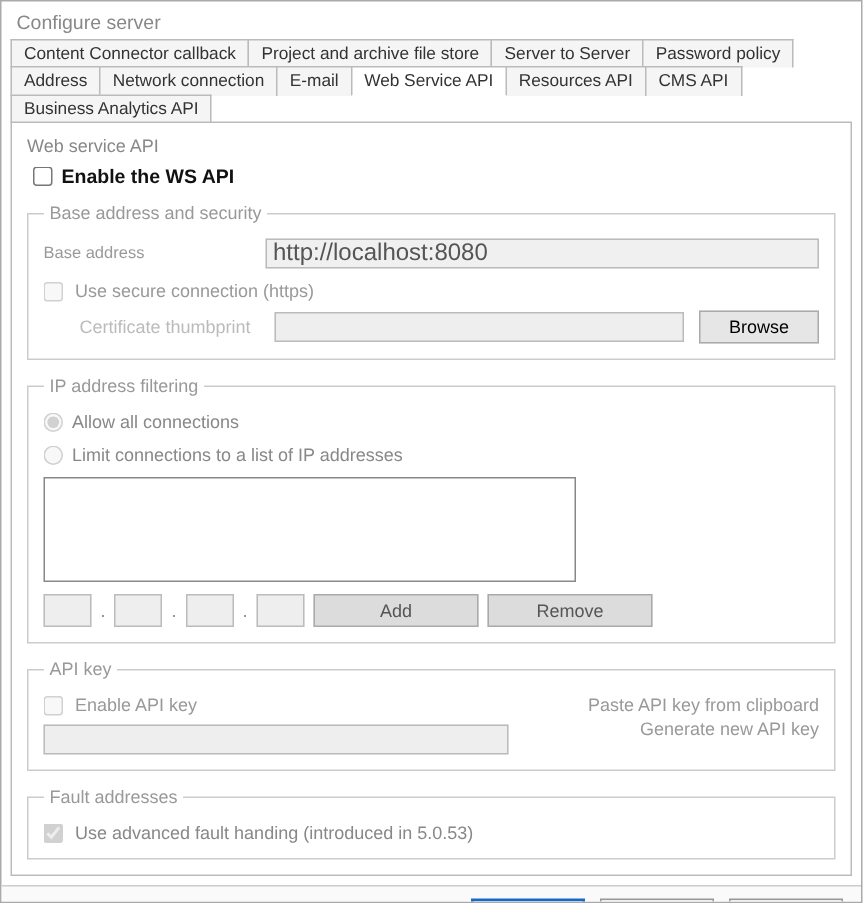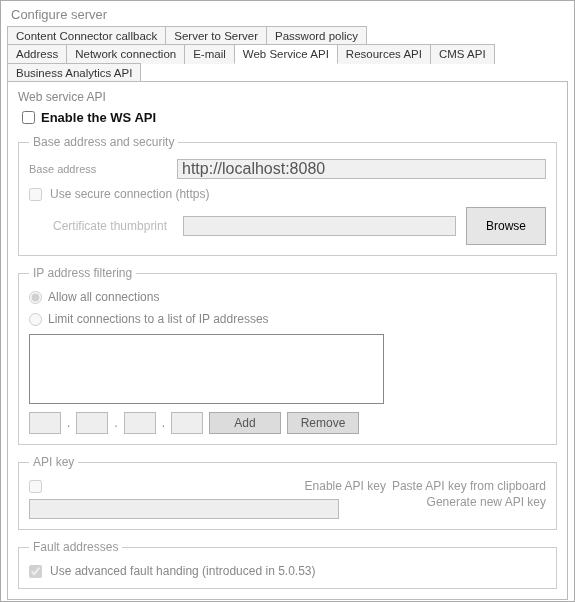--- a/index.html
+++ b/index.html
@@ -12,46 +12,47 @@
 .panel-title { color: #888; font-size: 12px; margin-bottom: 6px; }
 .enable-row { display: flex; align-items: center; gap: 6px; margin-bottom: 10px; padding-left: 4px; }
 .enable-row label { font-weight: bold; font-size: 13px; color: #111; }
 input[type=checkbox], input[type=radio] { margin: 0; }
 fieldset { border: 1px solid #ccc; padding: 10px 10px 10px; margin-bottom: 10px; position: relative; }
 fieldset legend { color: #999; font-size: 12px; padding: 0 4px; }
 .row { display: flex; align-items: center; gap: 8px; margin-bottom: 8px; }
 .label { color: #999; font-size: 11px; min-width: 140px; }
 .text-input { flex: 1; height: 20px; border: 1px solid #bbb; padding: 2px 4px; font-size: 16px; background: #f0f0f0; color: #555; }
 .sublabel { color: #bbb; font-size: 12px; }
-.btn-sm { width: 80px; height: 38px; background: #e6e6e6; border: 1px solid #aaa; font-size: 12px; cursor: pointer; }
+.btn-sm { width: 80px; height: 22px; background: #e6e6e6; border: 1px solid #aaa; font-size: 12px; cursor: pointer; }
 .radio-row { display: flex; align-items: center; gap: 6px; margin-bottom: 8px; color: #888; }
 .radio-row label { color: #888; }
 .ip-list { width: 355px; height: 70px; border: 1px solid #888; margin: 4px 0 8px 0; background: #fff; }
 .ip-controls { display: flex; gap: 6px; align-items: center; }
 .ip-seg { width: 32px; height: 22px; border: 1px solid #bbb; background: #eee; }
-.btn-med { width: 72px; height: 22px; background: #dcdcdc; border: 1px solid #aaa; font-size: 12px; color: #555; cursor: pointer; }
+.btn-med { width: 110px; height: 22px; background: #dcdcdc; border: 1px solid #aaa; font-size: 12px; color: #555; cursor: pointer; }
 .api-links { text-align: right; color: #999; font-size: 12px; }
 .api-links div { margin-bottom: 2px; cursor: pointer; }
 .api-key-row { display: flex; align-items: flex-start; gap: 6px; }
 .api-key-left { flex: 1; }
 .api-key-input { width: 310px; height: 20px; border: 1px solid #bbb; background: #eee; margin-top: 6px; }
 .footer { display: flex; justify-content: flex-end; gap: 10px; padding: 8px 12px; border-top: 1px solid #ccc; background: #fafafa; }
 .footer .btn { width: 76px; height: 24px; border: 1px solid #999; background: #eee; font-size: 12px; cursor: pointer; }
 .footer .btn.primary { border: 2px solid #1868c4; background: #fff; color: #222; }
 .cert-row { display: flex; align-items: center; gap: 10px; margin-left: 24px; margin-top: 6px; }
 .cert-row .text-input { flex: 1; background: #eee; }
 .dot { color: #888; }
 </style>
 </head>
 <body>
 
 <div class="title">Configure server</div>
 
 <div class="tabs">
   <div class="tab">Content Connector callback</div>
+  <div class="tab">Project and archive file store</div>
   <div class="tab">Server to Server</div>
   <div class="tab">Password policy</div>
   <div style="flex-basis:100%;height:0"></div>
   <div class="tab">Address</div>
   <div class="tab">Network connection</div>
   <div class="tab">E-mail</div>
   <div class="tab active">Web Service API</div>
   <div class="tab">Resources API</div>
   <div class="tab">CMS API</div>
   <div class="tab">Business Analytics API</div>
@@ -102,21 +103,21 @@
       <input class="ip-seg" disabled="" style="">
       <button class="btn-med">Add</button>
       <button class="btn-med">Remove</button>
     </div>
   </fieldset>
 
   <fieldset>
     <legend>API key</legend>
     <div class="api-key-row">
       <div class="api-key-left">
-        <div class="row" style="margin-bottom:0;justify-content:space-between;">
+        <div class="row" style="margin-bottom:0;">
           <input type="checkbox" disabled="" style="">
           <span class="sublabel" style="color:#999">Enable API key</span>
         </div>
         <input class="api-key-input" type="text" disabled="" style="">
       </div>
       <div class="api-links">
         <div>Paste API key from clipboard</div>
         <div>Generate new API key</div>
       </div>
     </div>

